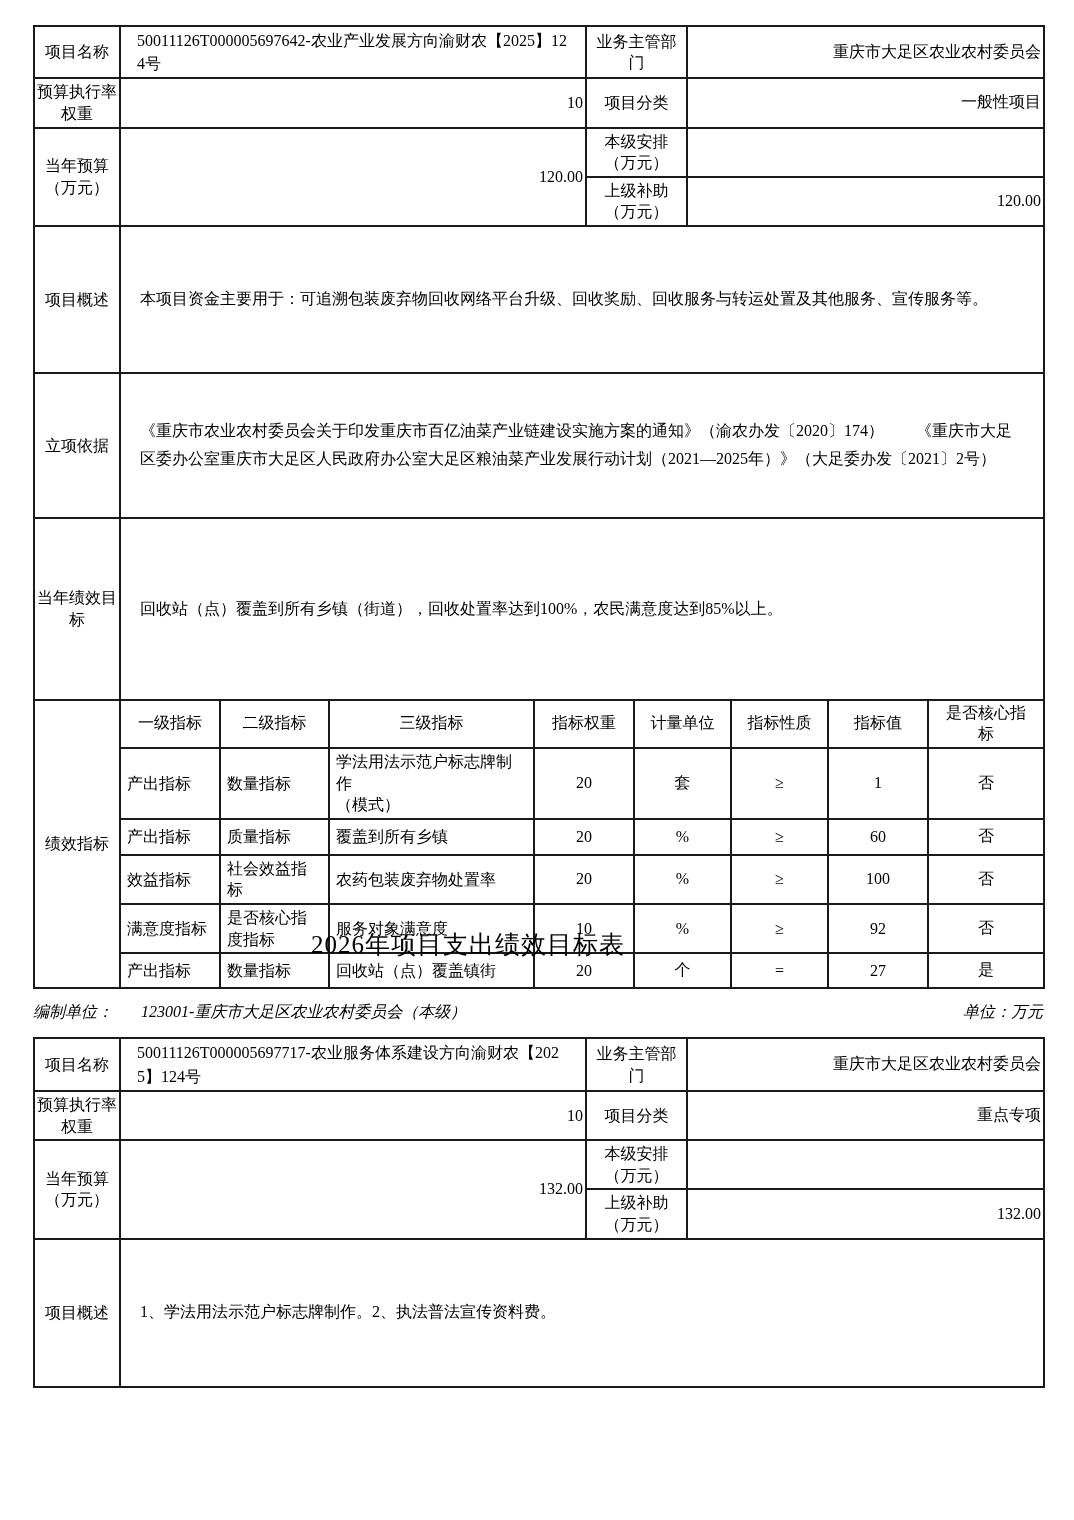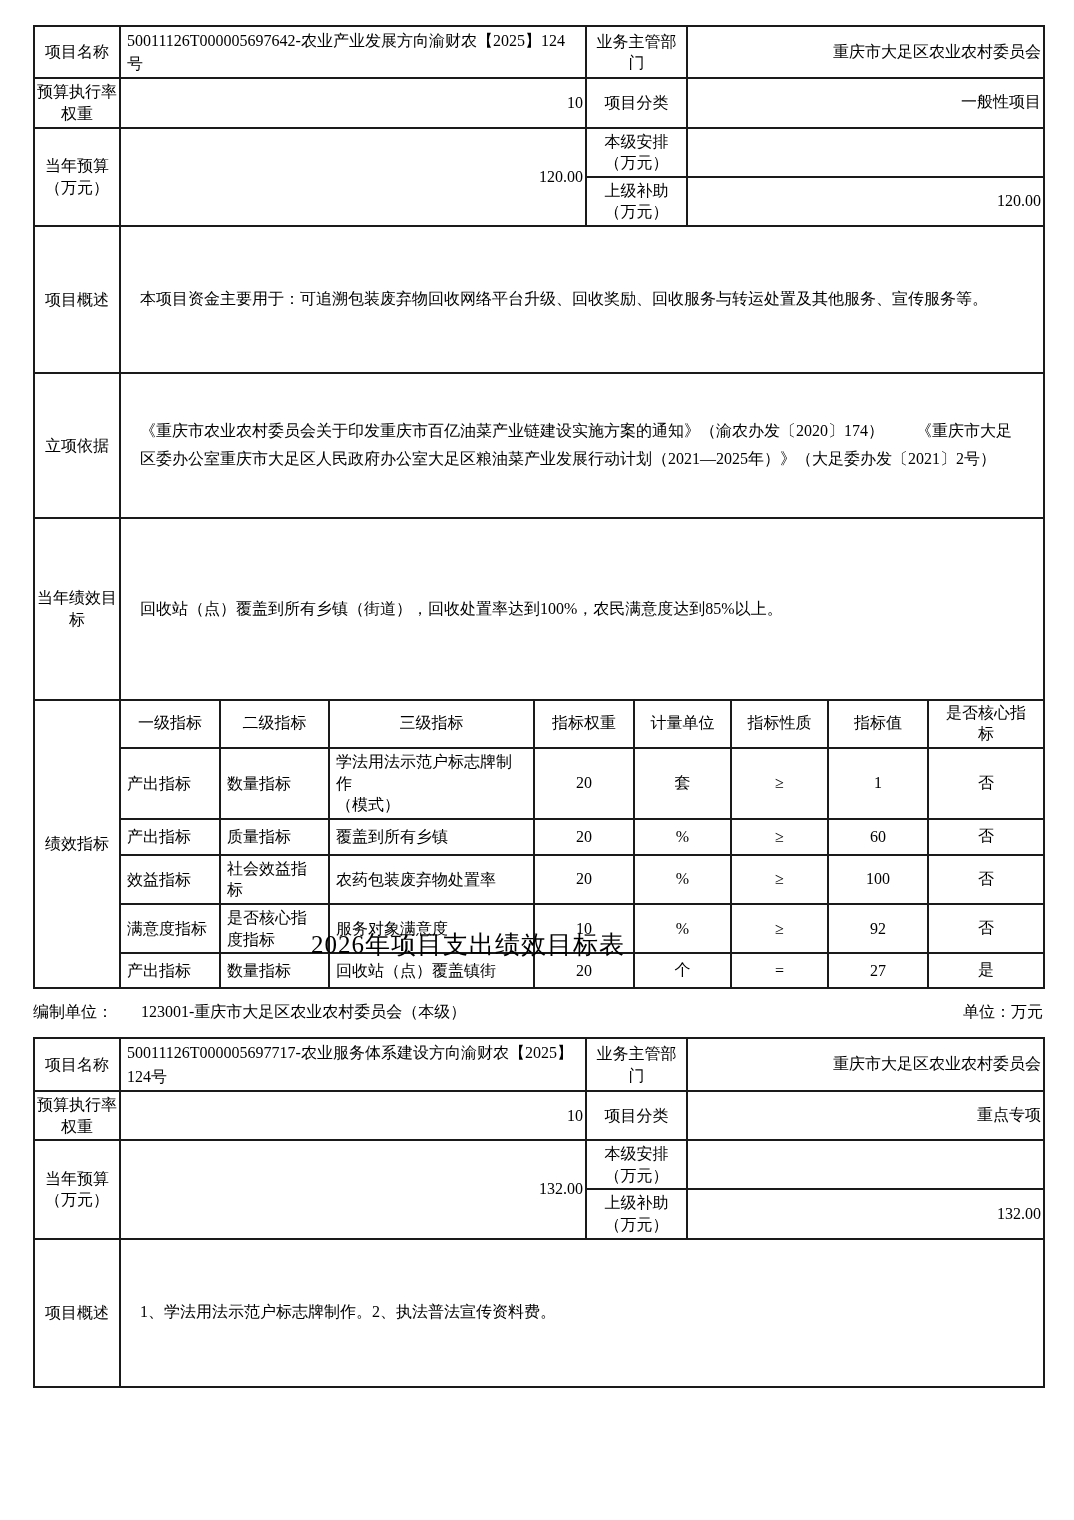--- a/index.html
+++ b/index.html
@@ -8,32 +8,33 @@
     width:1074px; height:1520px; position:relative;
     font-family:"Liberation Serif","DejaVu Serif",serif;
     color:#000; overflow:hidden;
   }
   .block { position:absolute; }
   table { border-collapse:collapse; table-layout:fixed; width:1010px; }
   td { border:2px solid #1a1a1a; font-size:16px; vertical-align:middle; overflow:hidden; }
   .lbl { text-align:center; padding:2px; line-height:1.35; white-space:pre-line; }
   .ctr { text-align:right; padding:2px; }
   .txt { text-align:left; padding:4px 19px; line-height:1.8; }
-  .name { text-align:left; padding:2px 6px; line-height:1.45; word-break:break-all;margin-left:15px; }
+  .name { text-align:left; padding:2px 16px; line-height:1.45; word-break:break-all;margin-left:15px; }
   .ind-l { text-align:left; padding:2px 6px; line-height:1.35; white-space:pre-line; }
   .ind-c { text-align:center; padding:2px; white-space:pre-line; }
   #ind-table { margin-top:-2px; }
   #doc-title {
     left:0; top:928px; width:936px; text-align:center;
     font-size:25px; font-weight:normal; letter-spacing:1px;
   }
   #prep-line {
     left:33px; top:1002px; width:1010px;
     display:flex; justify-content:space-between; align-items:center;
     font-size:16px;
+    font-style:italic;
   }
   #prep-left span { display:inline-block; }
   #prep-value { margin-left:28px; }
 </style>
 </head>
 <body>
 
 <div class="block" style="left:33px; top:25px;">
   <table>
     <colgroup>

